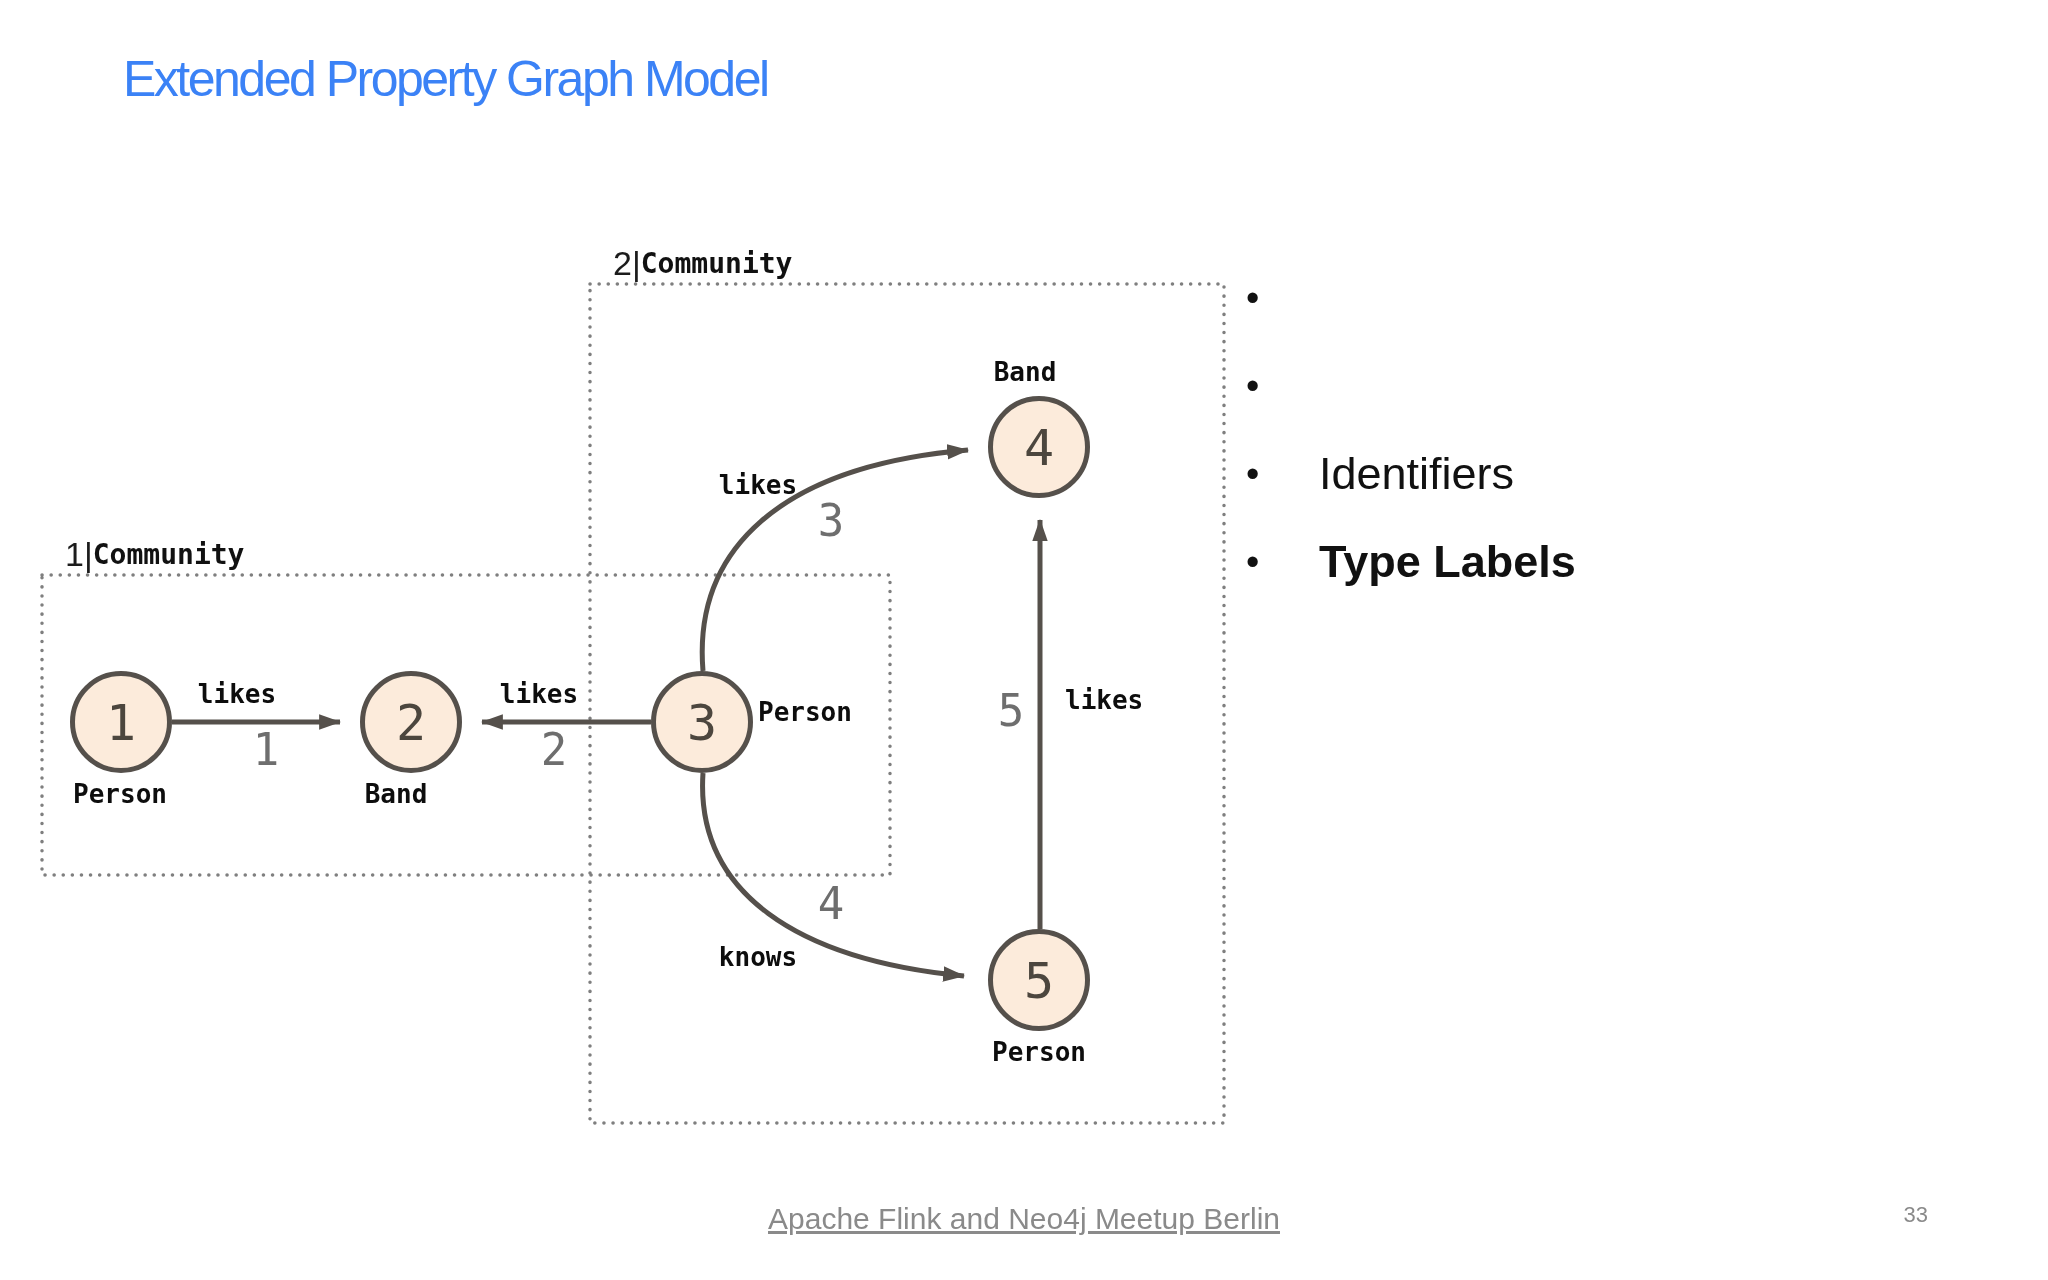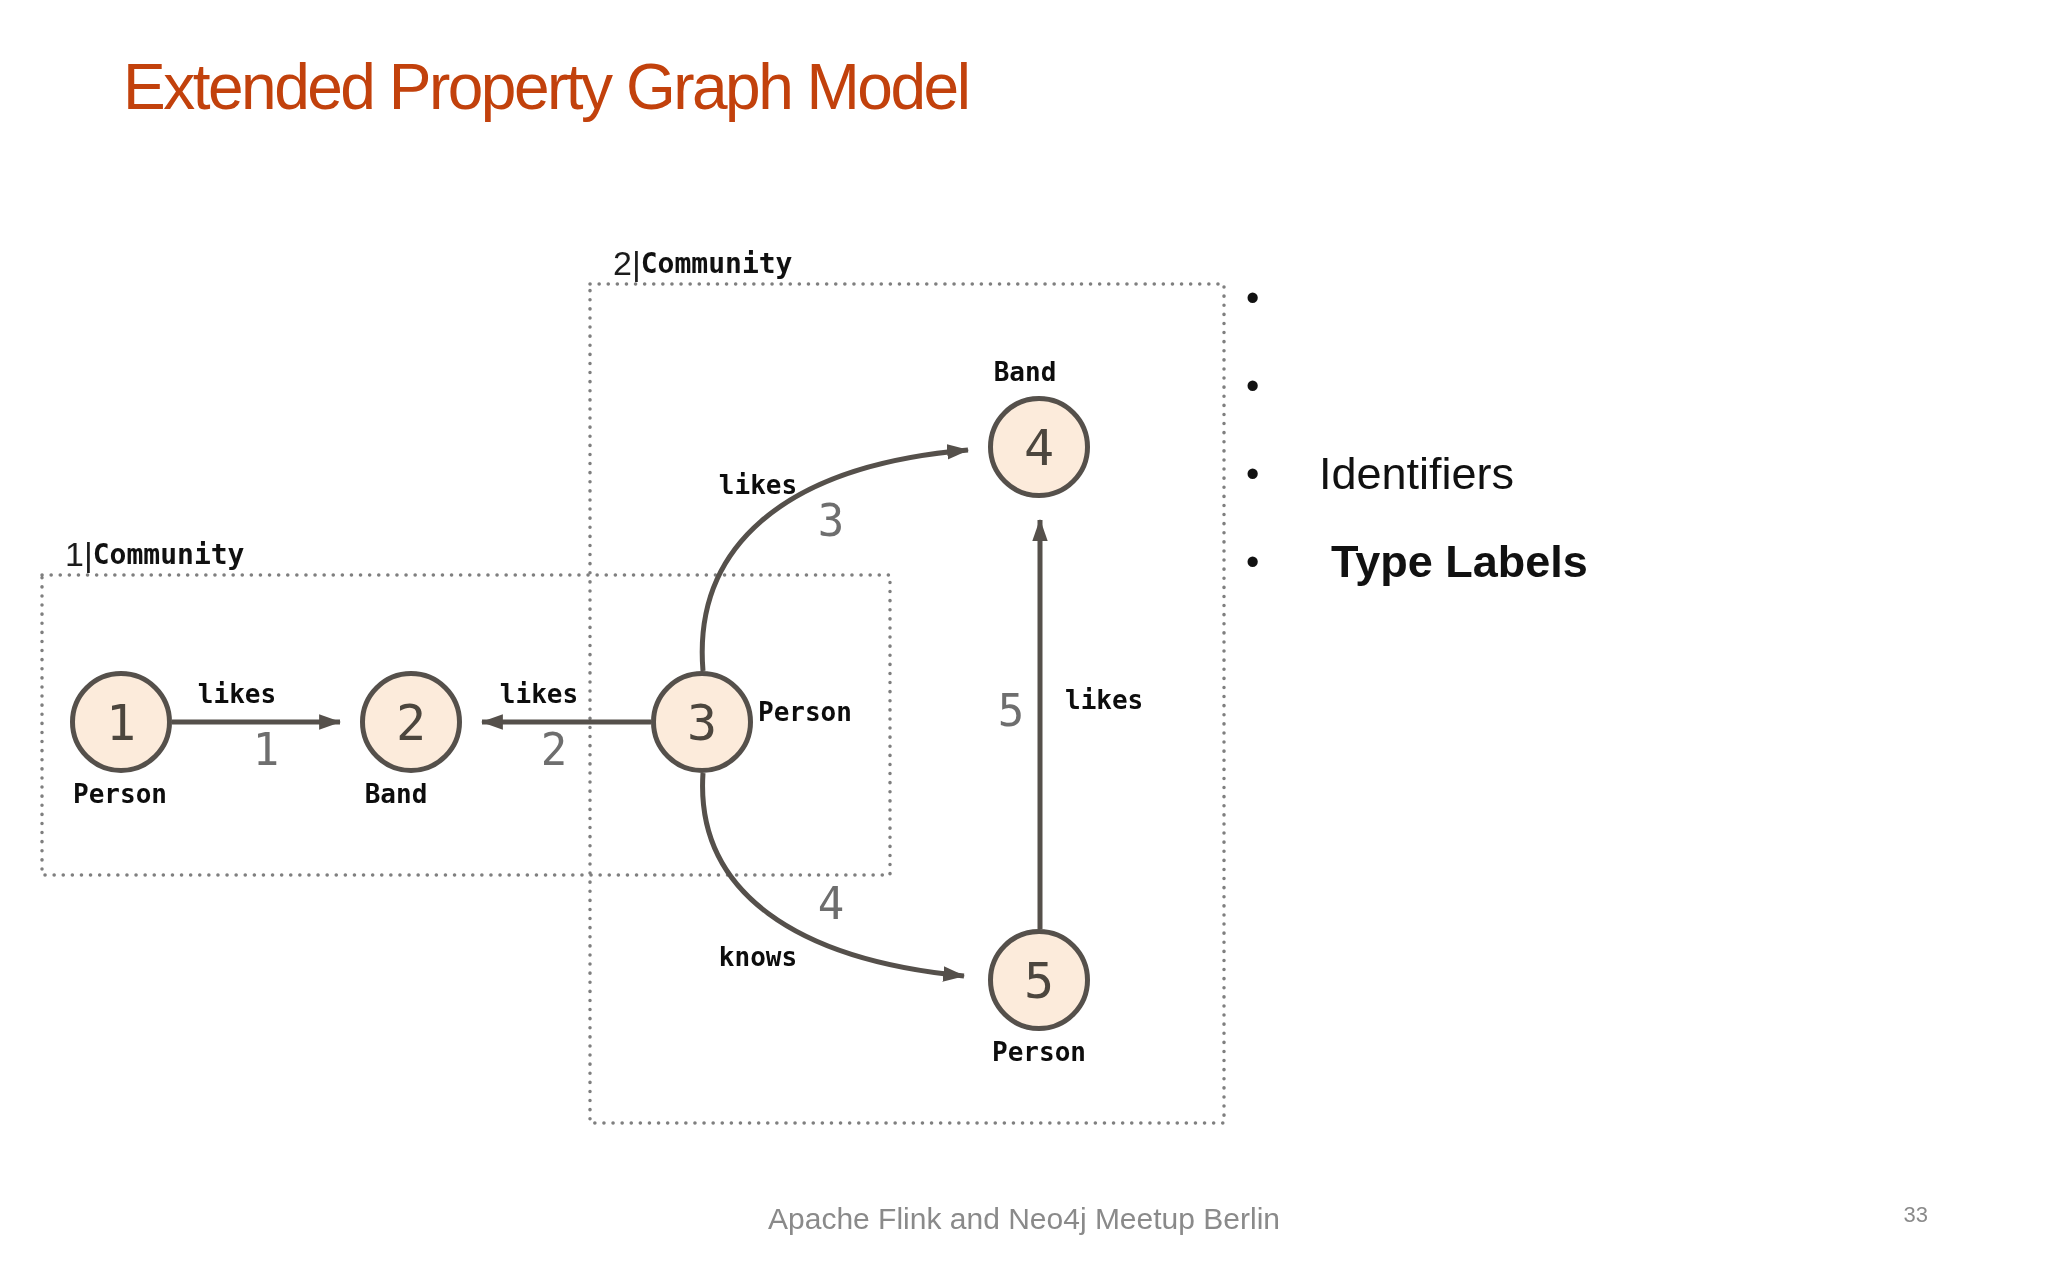--- a/index.html
+++ b/index.html
@@ -2,21 +2,21 @@
 <html><head>
 <meta charset="utf-8">
 <style>
   html,body{margin:0;padding:0;}
   body{
     width:2048px;height:1280px;position:relative;background:#ffffff;
     font-family:"Liberation Sans",sans-serif;overflow:hidden;
   }
   .title{
     position:absolute;left:123px;top:50px;margin:0;
-    font-size:64px;font-weight:400;color:#c2410c;letter-spacing:-2.5px;
+    font-size:50px;font-weight:400;color:#3b82f6;letter-spacing:-2.5px;
     font-family:"Liberation Sans",sans-serif;
   }
   svg.diagram{position:absolute;left:0;top:0;width:2048px;height:1280px;}
   .comm-label-id{font-family:"Liberation Sans",sans-serif;font-size:34px;font-weight:400;fill:#1c1c1c;}
   .comm-label-name{font-family:"DejaVu Sans Mono","Liberation Mono",monospace;font-weight:bold;font-size:28px;fill:#111;}
   .node-num{font-family:"DejaVu Sans Mono","Liberation Mono",monospace;font-size:50px;fill:#4c463e;}
   .type-label{font-family:"DejaVu Sans Mono","Liberation Mono",monospace;font-weight:bold;font-size:26px;fill:#0d0d0d;}
   .edge-label{font-family:"DejaVu Sans Mono","Liberation Mono",monospace;font-weight:bold;font-size:26px;fill:#0d0d0d;}
   .edge-num{font-family:"DejaVu Sans Mono","Liberation Mono",monospace;font-size:44px;fill:#6e6e6e;}
 
@@ -24,25 +24,25 @@
   .bullets{
     position:absolute;left:1246px;top:254px;margin:0;padding:0;list-style:none;
   }
   .bullets li{
     display:flex;align-items:center;height:88px;
     font-size:45px;color:#111;
   }
   .bullets li .dot{
     width:73px;flex:0 0 73px;font-size:38px;color:#111;
   }
-  .bullets li.bold .label{font-weight:bold;margin-left:12px;}
+  .bullets li.bold .label{font-weight:bold;}
 
   .footer-text{
     position:absolute;left:0;right:0;top:1202px;text-align:center;
-    font-size:30px;color:#8a8a8a;
+    font-size:30px;color:#8a8a8a;text-decoration:underline;
   }
   .page-number{
     position:absolute;right:120px;top:1202px;
     font-size:22px;color:#8a8a8a;
   }
 </style>
 </head>
 <body>
 
 <h1 class="title">Extended Property Graph Model</h1>

